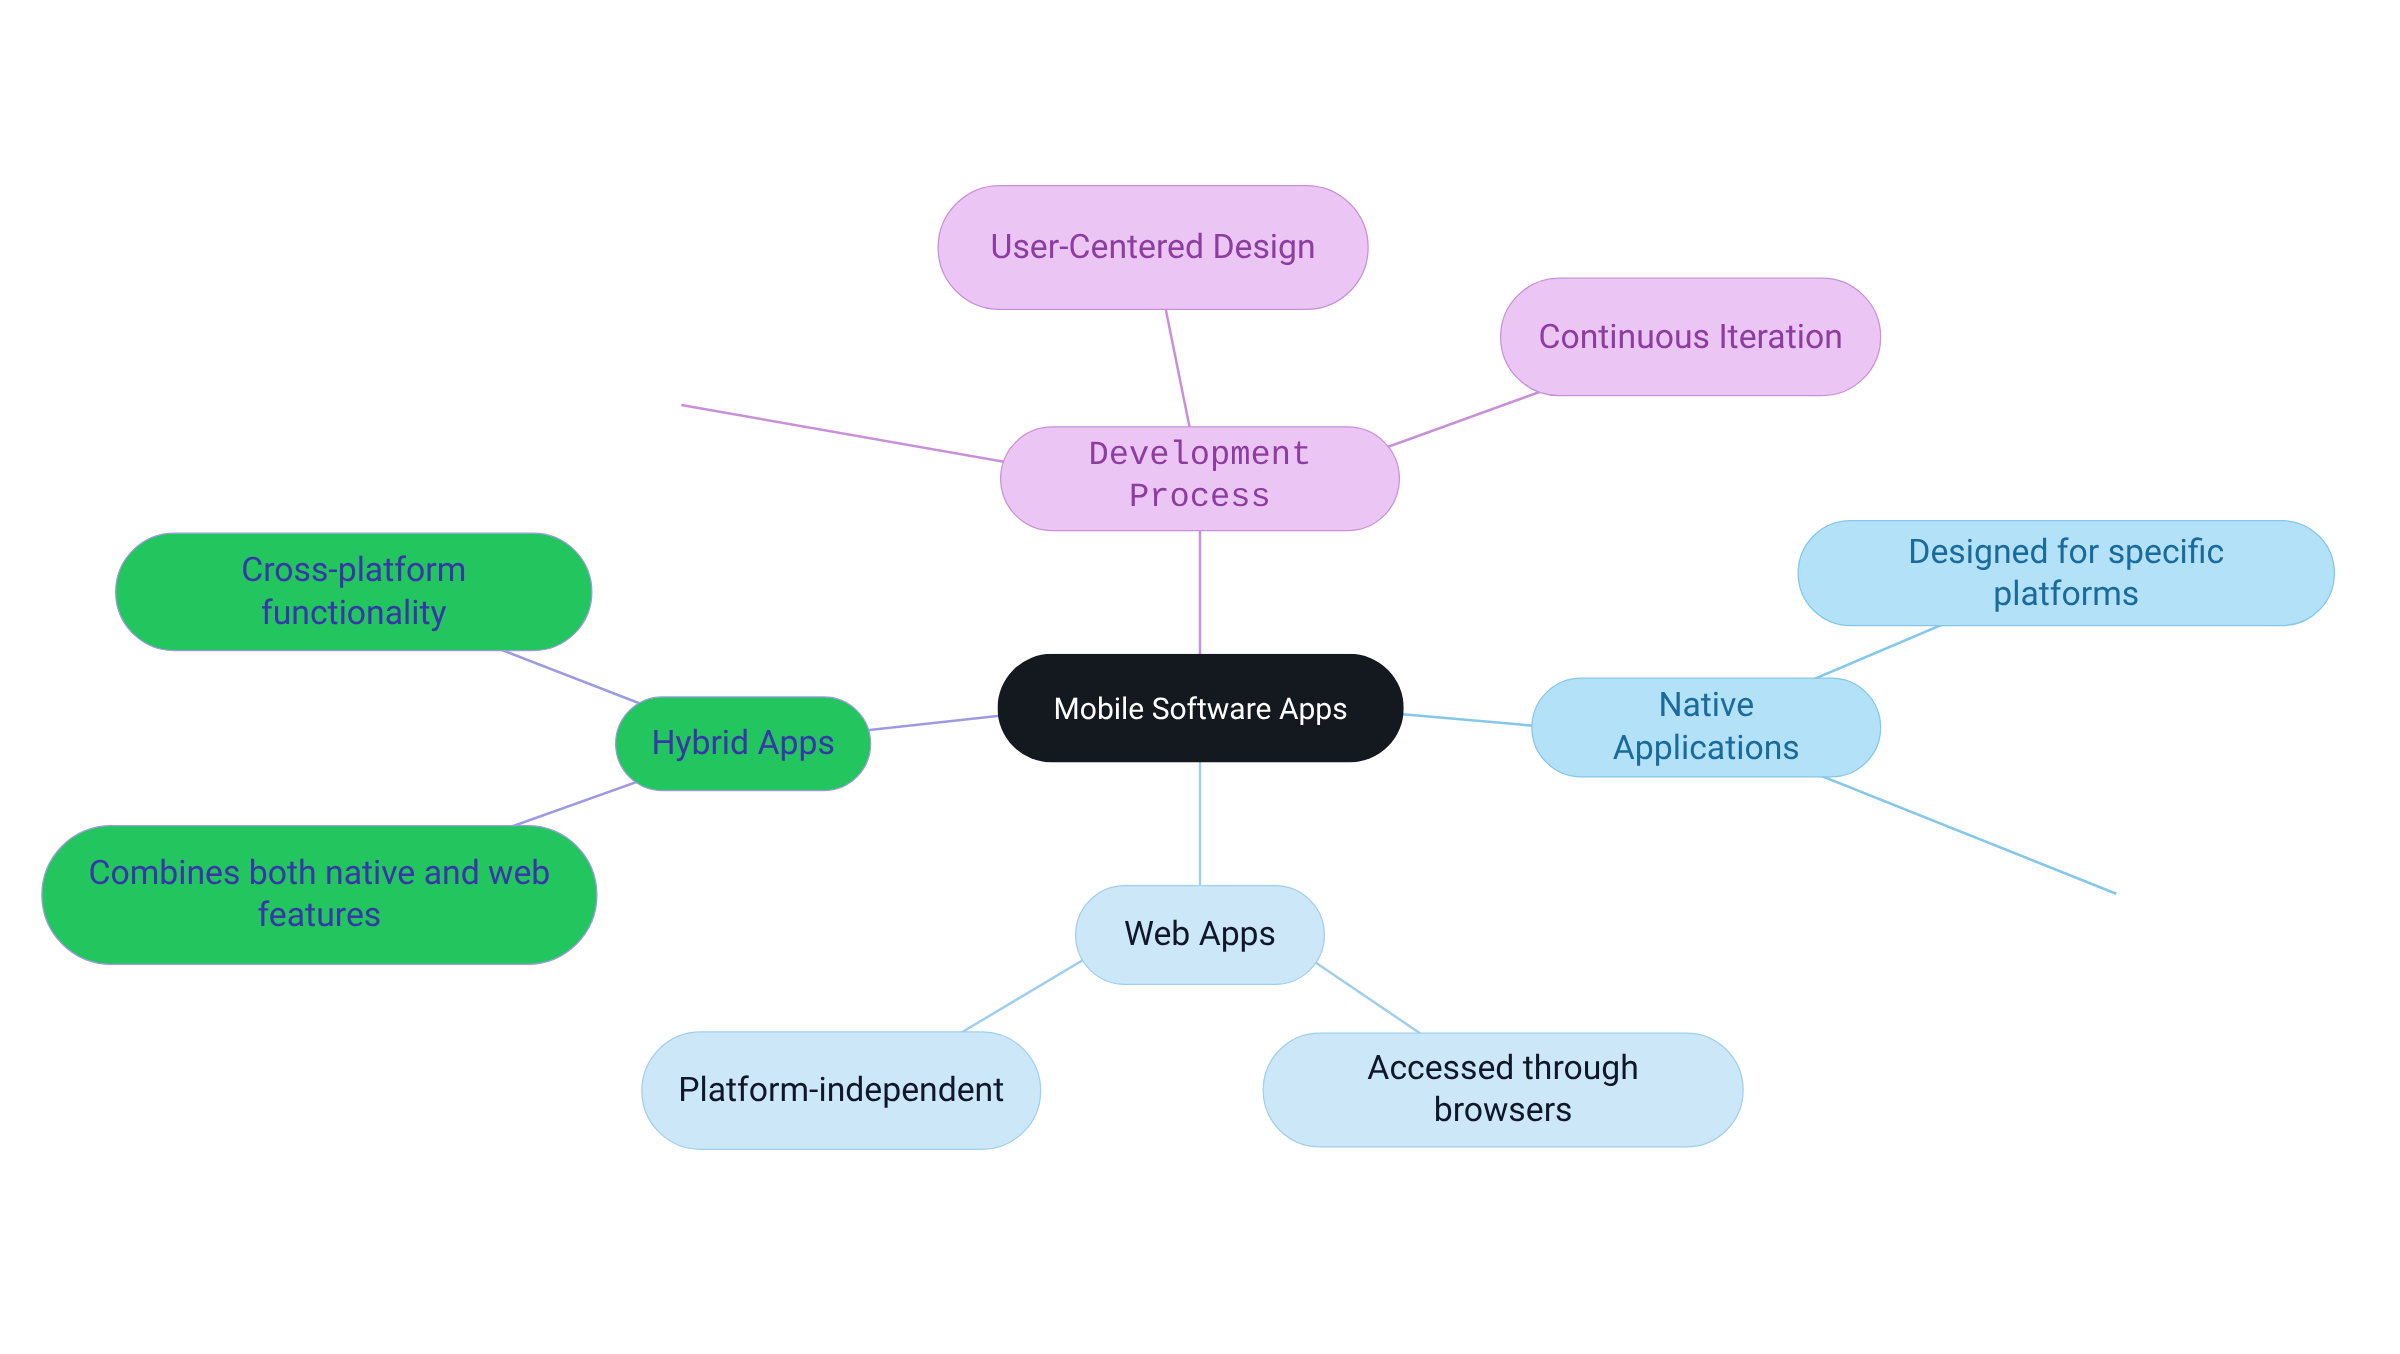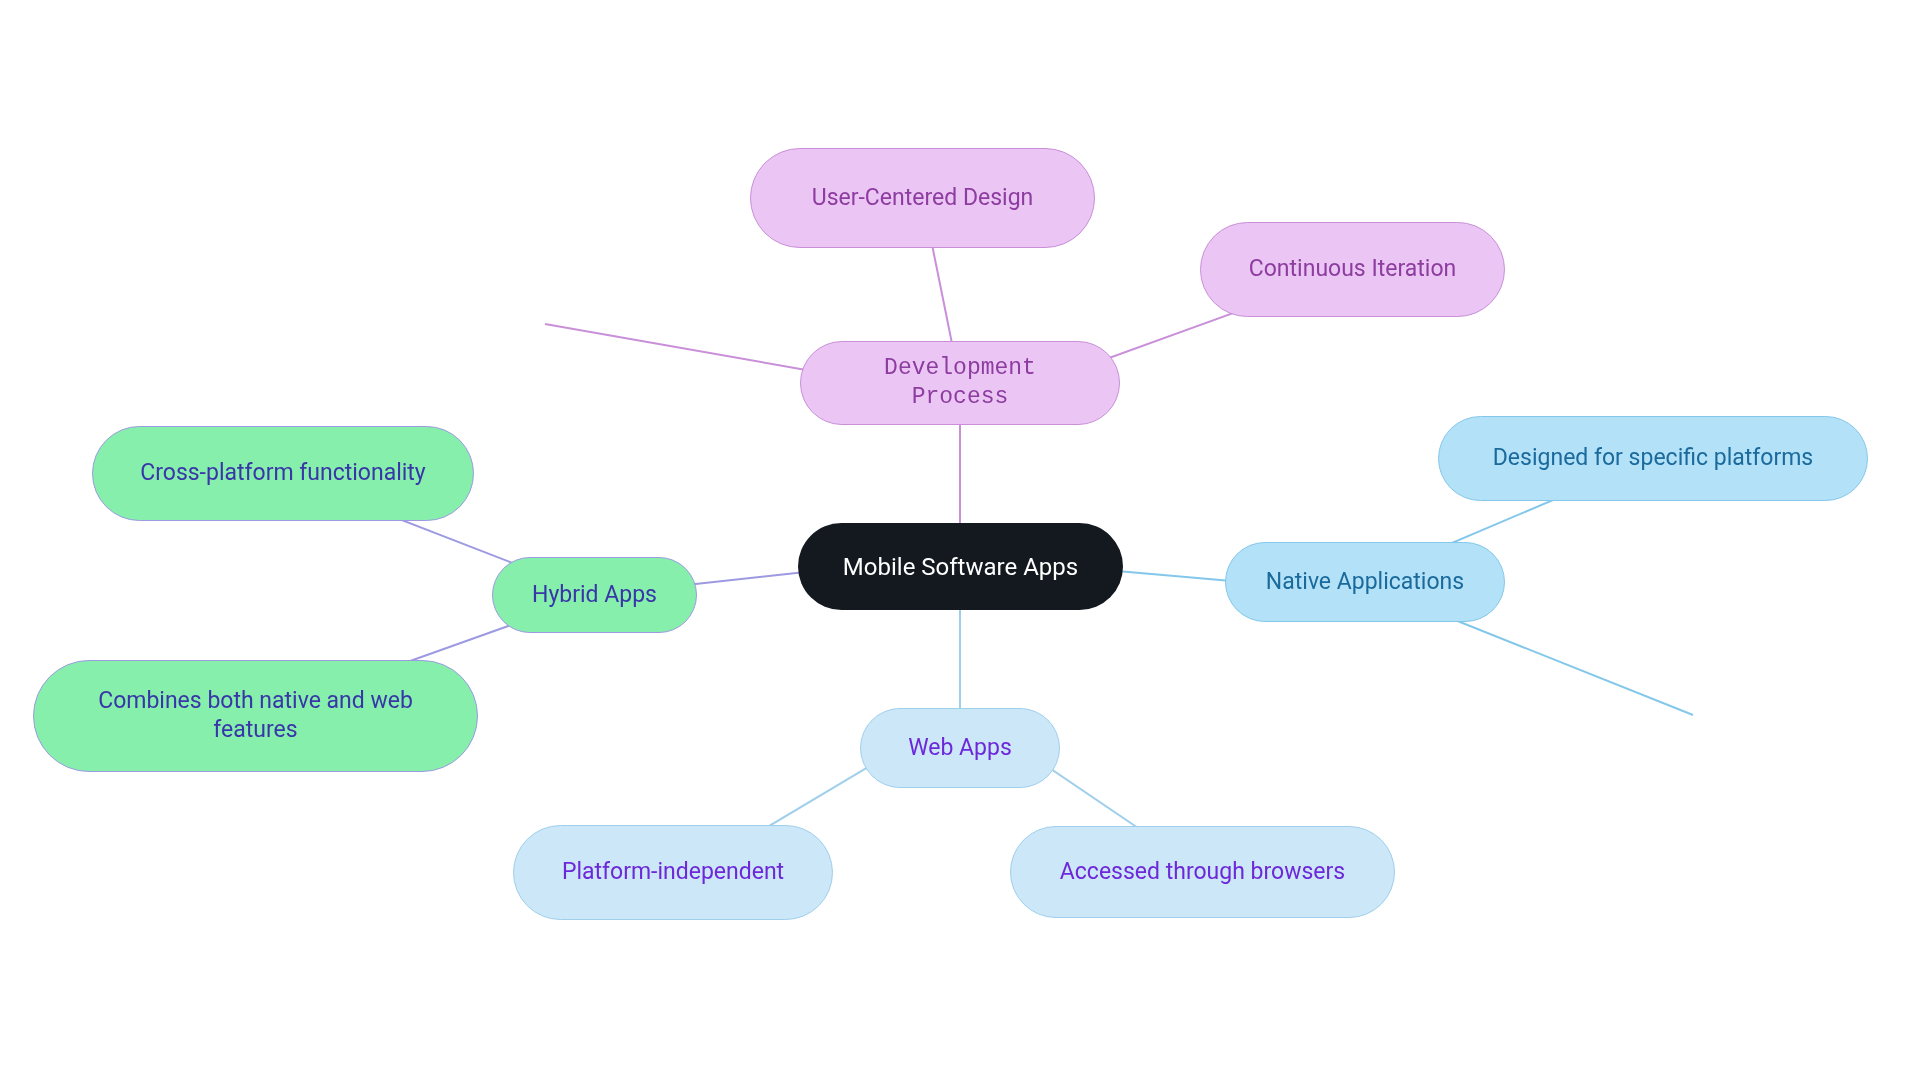--- a/index.html
+++ b/index.html
@@ -26,48 +26,48 @@
   }
   .node {
     position: absolute;
     display: flex;
     align-items: center;
     justify-content: center;
     text-align: center;
     border-radius: 999px;
     box-sizing: border-box;
     padding: 14px 28px;
-    font-size: 23px;
+    font-size: 27px;
     line-height: 1.25;
     border: 1.5px solid transparent;
   }
   .node.center {
     background: #14181f;
     color: #ffffff;
     font-size: 24px;
   }
   .node.purple {
     background: #ebc6f4;
     border-color: #c98fd8;
     color: #8d3ca0;
   }
   .node.lavender {
-    background: #86efac;
+    background: #22c55e;
     border-color: #9d9ae2;
     color: #3836a8;
   }
   .node.blue {
     background: #b3e1f8;
     border-color: #83c7ea;
     color: #1a6a9c;
   }
   .node.lightblue {
     background: #cce7f7;
     border-color: #a0cfec;
-    color: #6d28d9;
+    color: #0f172a;
   }
 </style>
 </head>
 <body>
 
 <div class="canvas">
 
   <svg class="edges">
 
     <line x1="960" y1="566" x2="960" y2="383" stroke="#c98fd8" stroke-width="2"></line>

